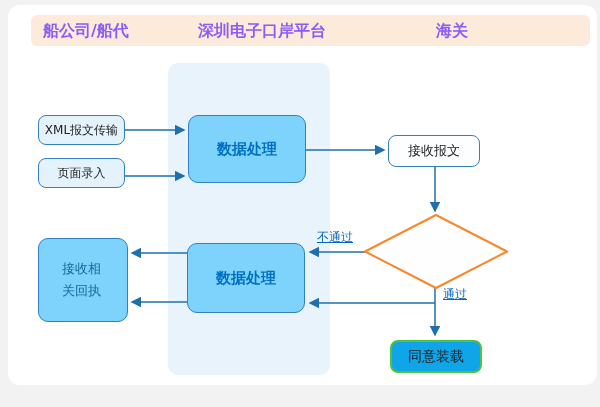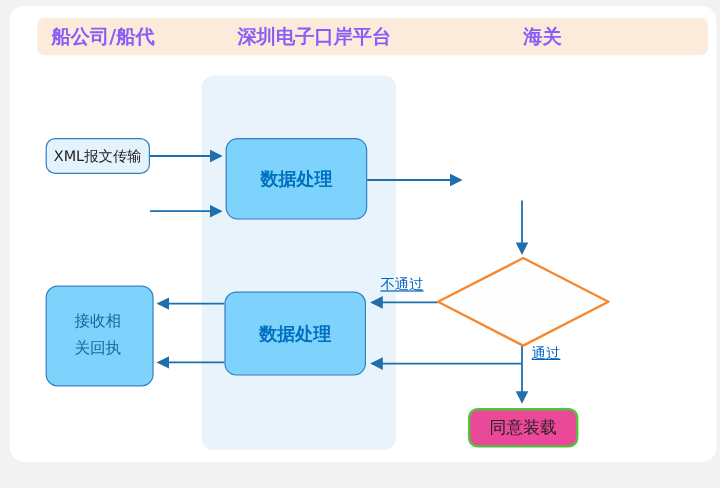--- a/index.html
+++ b/index.html
@@ -48,21 +48,21 @@
   .node-process-bottom{left:187px;top:243px;width:118px;height:70px;}
   .node-receive{left:388px;top:135px;width:92px;height:32px;background:#fdfeff;font-size:13px;}
   .node-receipt{
     left:38px;top:238px;width:90px;height:84px;
     background:#7dd3fc;border-radius:10px;font-size:13px;
     color:#17689f;line-height:22px;
   }
   .node-receipt .wrap{width:42px;display:inline-block;}
   .node-agree{
     left:390px;top:340px;width:92px;height:33px;
-    background:#ec4899;border:2px solid #52c13c;font-size:14px;
+    background:#0ea5e9;border:2px solid #52c13c;font-size:14px;
   }
   .diamond-label{
     position:absolute;left:365px;top:215px;width:142px;height:73px;
     display:flex;align-items:center;justify-content:center;
     color:#222222;font-size:13px;
   }
   .edge-label{
     position:absolute;color:#0563c1;font-size:12px;
     text-decoration:underline;white-space:nowrap;line-height:14px;
   }
@@ -102,25 +102,31 @@
       <path d="M187 253 H132" marker-end="url(#ah)"></path>
       <path d="M187 302 H132" marker-end="url(#ah)"></path>
     </g>
     <polygon points="436,215 507,251.5 436,288 365,251.5" fill="#fffefe" stroke="#f8872b" stroke-width="2" stroke-linejoin="round"></polygon>
   </svg>
 
   <div class="node node-xml">
     <span>XML报文传输</span>
   </div>
 
+  <div class="node node-page">
+    <span>页面录入</span>
+  </div>
 
   <div class="node node-process node-process-top">
     <span>数据处理</span>
   </div>
 
+  <div class="node node-receive">
+    <span>接收报文</span>
+  </div>
 
 
   <div class="node node-process node-process-bottom">
     <span>数据处理</span>
   </div>
 
   <div class="node node-receipt">
     <span class="wrap">接收相关回执</span>
   </div>
 

